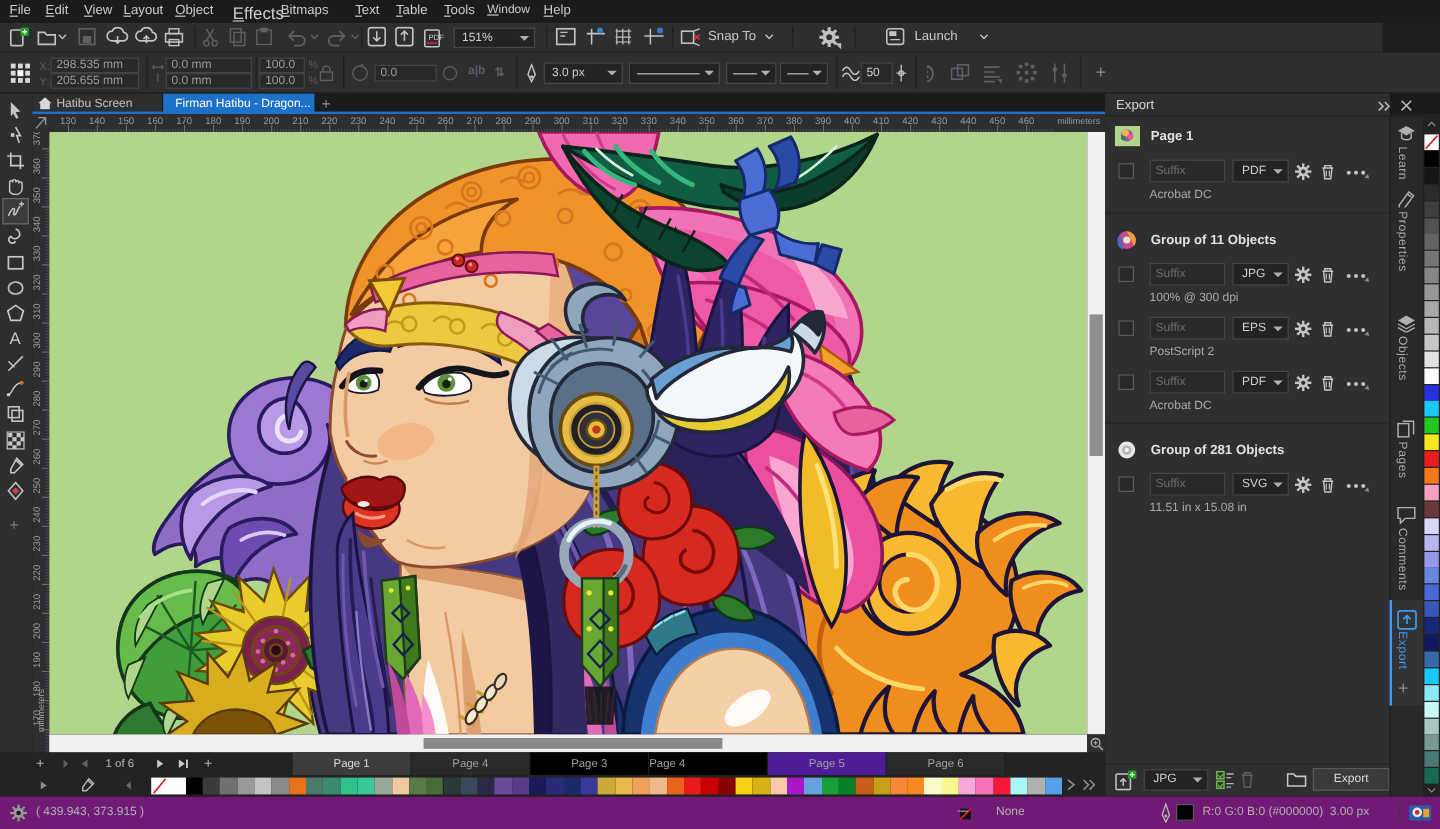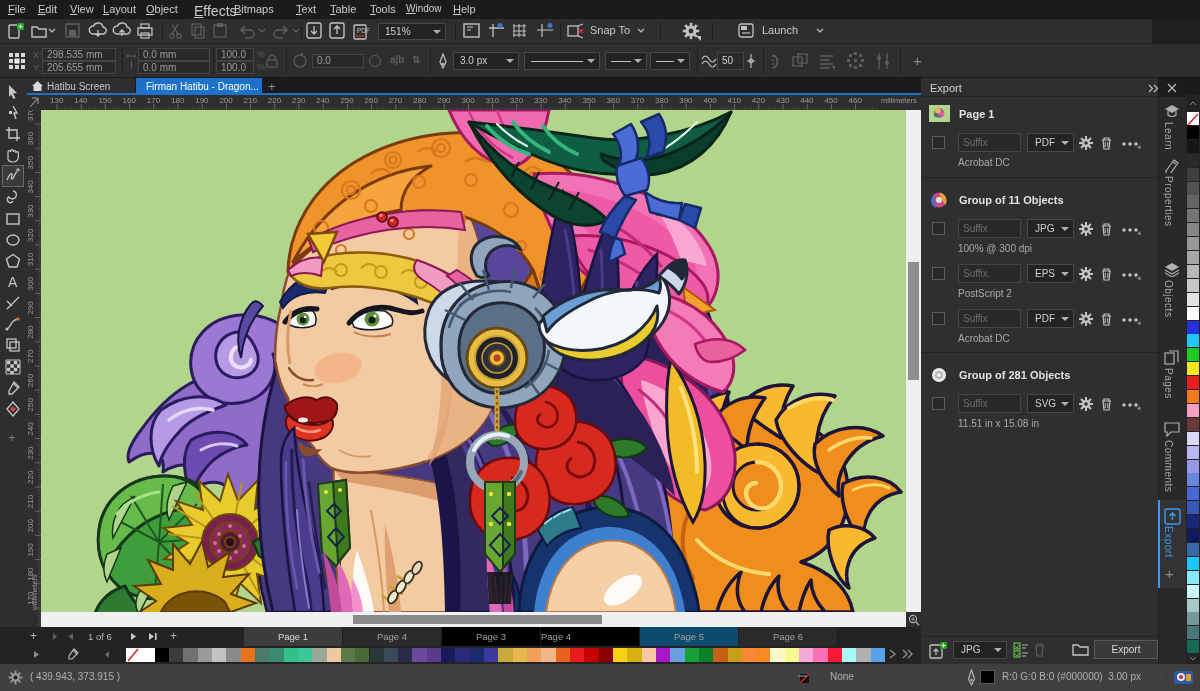--- a/index.html
+++ b/index.html
@@ -1620,21 +1620,21 @@
     </svg>
     <svg class="a" style="left:148px;top:5px;opacity:1.0" width="10" height="9" viewBox="0 0 10 9">
       <path d="M1 1l5 3.5L1 8z" fill="#cccccc"></path>
       <rect x="7" y="1" width="1.6" height="7" fill="#cccccc"></rect>
     </svg>
     <span class="a" style="left:170px;top:2px;font-size:12px;color:#b0b0b0">+</span>
     <div class="a" style="left:244px;top:0;width:99px;height:19px;background:#3c3c3e;border-right:1px solid #1d1d1f;text-align:center;font-size:9.5px;line-height:19px;color:#dcdcdc">Page 1</div>
     <div class="a" style="left:343px;top:0;width:99px;height:19px;background:#2a2a2c;border-right:1px solid #1d1d1f;text-align:center;font-size:9.5px;line-height:19px;color:#a0a0a2">Page 4</div>
     <div class="a" style="left:442px;top:0;width:99px;height:19px;background:#000000;border-right:1px solid #1d1d1f;text-align:center;font-size:9.5px;line-height:19px;color:#a0a0a2">Page 3</div>
     <div class="a" style="left:541px;top:0;width:99px;height:19px;background:#000000;border-right:1px solid #1d1d1f;text-align:left;font-size:9.5px;line-height:19px;color:#a0a0a2">Page 4</div>
-    <div class="a" style="left:640px;top:0;width:99px;height:19px;background:#0c4a6e;border-right:1px solid #1d1d1f;text-align:center;font-size:9.5px;line-height:19px;color:#a0a0a2">Page 5</div>
+    <div class="a" style="left:640px;top:0;width:99px;height:19px;background:#4c1d95;border-right:1px solid #1d1d1f;text-align:center;font-size:9.5px;line-height:19px;color:#a0a0a2">Page 5</div>
     <div class="a" style="left:739px;top:0;width:99px;height:19px;background:#2a2a2c;border-right:1px solid #1d1d1f;text-align:center;font-size:9.5px;line-height:19px;color:#a0a0a2">Page 6</div>
   </div>
 <div class="a" style="left:0;top:646px;width:921px;height:18px;background:#232325">
     <svg class="a" style="left:33px;top:4px;opacity:1.0" width="7" height="9" viewBox="0 0 7 9">
       <path d="M1 1l5 3.5L1 8z" fill="#8a8a8a"></path>
     </svg>
     <svg class="a" style="left:66px;top:2px;opacity:1.0" width="13" height="13" viewBox="0 0 13 13">
       <path d="M8 1l4 4-6 6H3V8z" fill="none" stroke="#b8b8b8" stroke-width="1.2"></path>
       <path d="M7 2l4 4" stroke="#b8b8b8" stroke-width="1.2"></path>
     </svg>
@@ -1696,21 +1696,21 @@
     <div style="position:absolute;left:842.0px;top:2px;width:14.32px;height:14px;background:#a8f8f8"></div>
     <div style="position:absolute;left:856.4px;top:2px;width:14.32px;height:14px;background:#b0b0b0"></div>
     <div style="position:absolute;left:870.7px;top:2px;width:14.32px;height:14px;background:#58a0e8"></div>
     <svg class="a" style="left:889px;top:3px;opacity:1.0" width="8" height="10" viewBox="0 0 8 10">
       <path d="M1 1l5 4-5 4" stroke="#8a8a8a" fill="none" stroke-width="1.4"></path>
     </svg>
     <svg class="a" style="left:902px;top:3px;opacity:1.0" width="11" height="10" viewBox="0 0 11 10">
       <path d="M1 1l4 4-4 4M6 1l4 4-4 4" stroke="#8a8a8a" fill="none" stroke-width="1.4"></path>
     </svg>
   </div>
-<div class="a" style="left:0;top:664px;width:1200px;height:27px;background:#404040">
+<div class="a" style="left:0;top:664px;width:1200px;height:27px;background:#701a75">
     <svg class="a" style="left:8px;top:6px;opacity:1.0" width="15" height="15" viewBox="0 0 15 15">
       <g fill="#9a9a9a">
         <circle cx="7.5" cy="7.5" r="4.2"></circle>
         <rect x="6.6" y="0.5" width="1.8" height="14" transform="rotate(0 7.5 7.5)"></rect>
         <rect x="6.6" y="0.5" width="1.8" height="14" transform="rotate(45 7.5 7.5)"></rect>
         <rect x="6.6" y="0.5" width="1.8" height="14" transform="rotate(90 7.5 7.5)"></rect>
         <rect x="6.6" y="0.5" width="1.8" height="14" transform="rotate(135 7.5 7.5)"></rect>
       </g>
       <circle cx="7.5" cy="7.5" r="1.9" fill="#1b1b1d"></circle>
     </svg>

